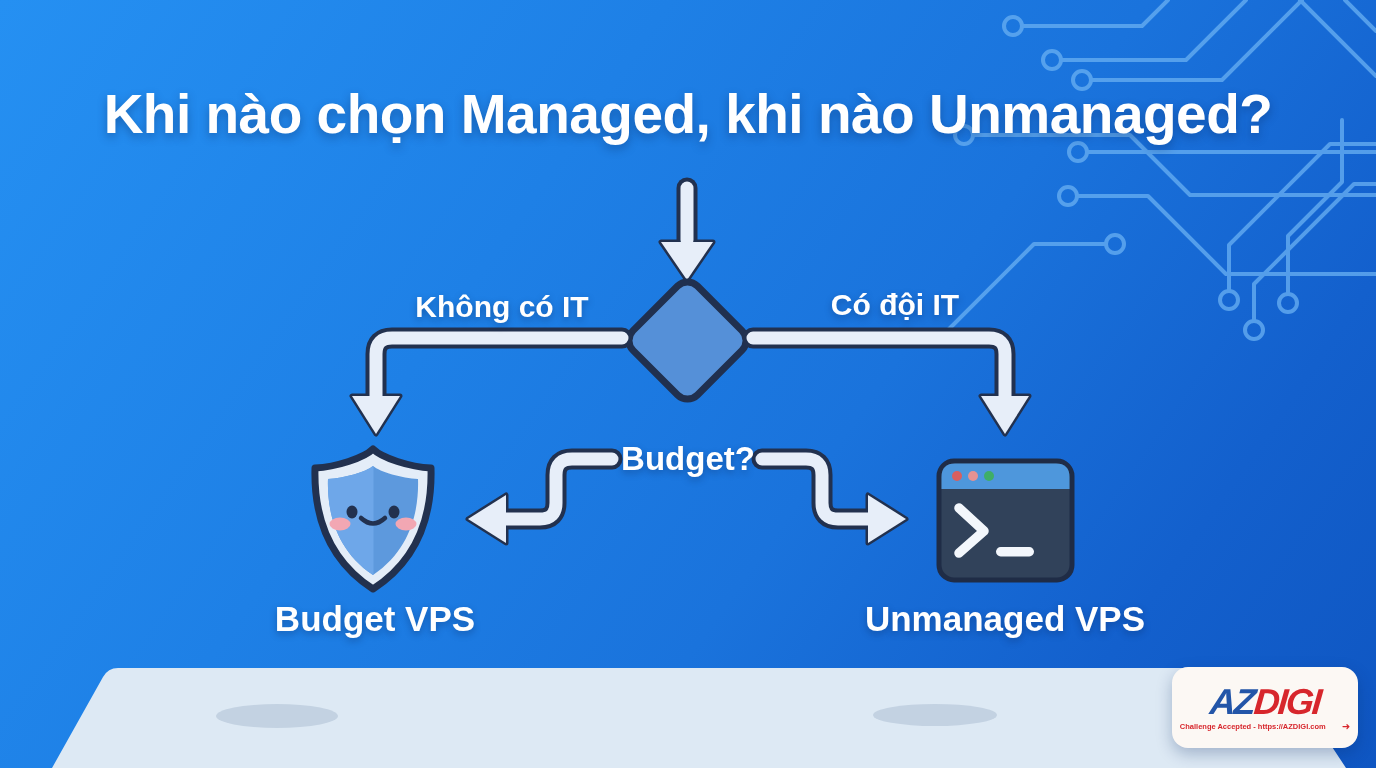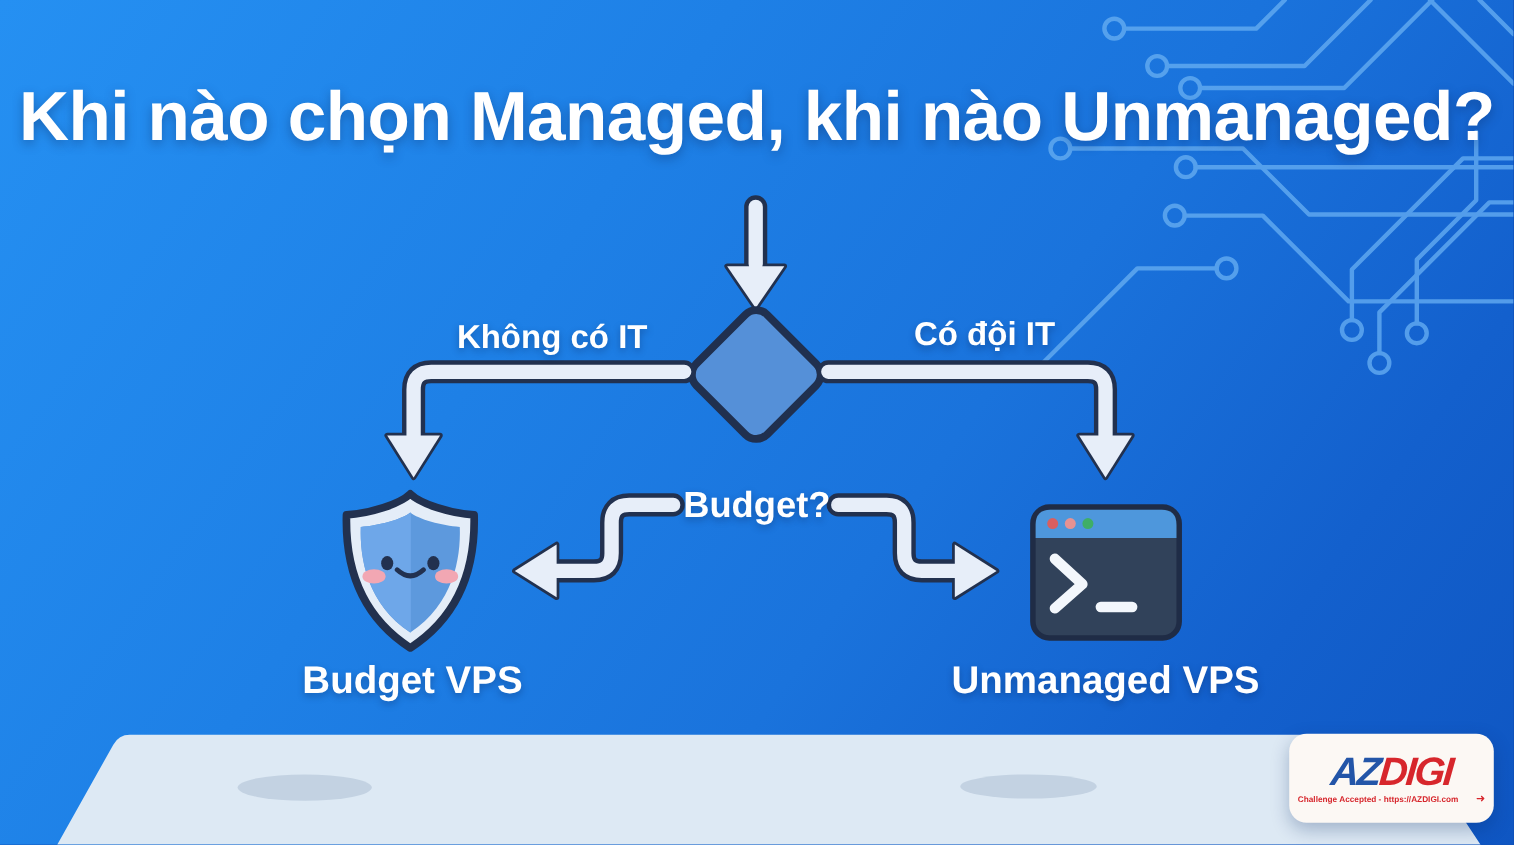--- a/index.html
+++ b/index.html
@@ -3,22 +3,22 @@
 <meta charset="utf-8">
 <style>
   html,body{margin:0;padding:0;background:#0e4fb5;}
   .stage{
     position:relative;width:1376px;height:768px;overflow:hidden;
     font-family:"Liberation Sans","DejaVu Sans",sans-serif;
     background:linear-gradient(125deg,#2590f2 0%,#1e80e6 35%,#1a73dc 60%,#1360cd 82%,#0f56c2 100%);
   }
   .art{position:absolute;left:0;top:0;width:1376px;height:768px;display:block;}
   .title{
-    position:absolute;left:0;right:0;top:66px;margin:4px;text-align:center;
-    color:#ffffff;font-size:63px;font-weight:800;letter-spacing:-0.5px;
+    position:absolute;left:0;right:0;top:66px;margin:16px;text-align:center;
+    color:#ffffff;font-size:55px;font-weight:800;letter-spacing:-0.5px;
     text-shadow:0 4px 10px rgba(10,40,92,.38);
   }
   .lbl{
     position:absolute;transform:translateX(-50%);white-space:nowrap;
     color:#ffffff;font-weight:800;text-shadow:0 3px 7px rgba(10,40,92,.38);
   }
   .lbl-no-it{left:489px;top:290px;font-size:30px;margin-left:13px;}
   .lbl-has-it{left:895px;top:288px;font-size:30px;}
   .lbl-budget{left:688px;top:440px;font-size:33px;}
   .lbl-managed{left:375px;top:599px;font-size:35px;}

